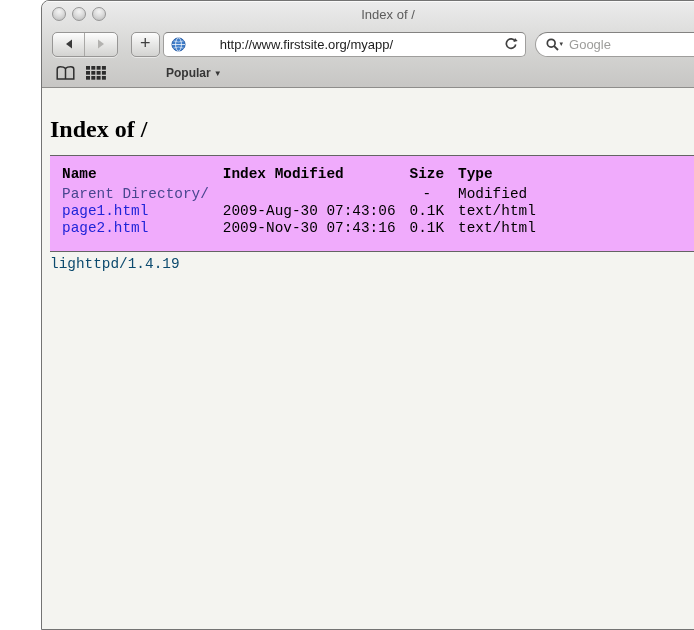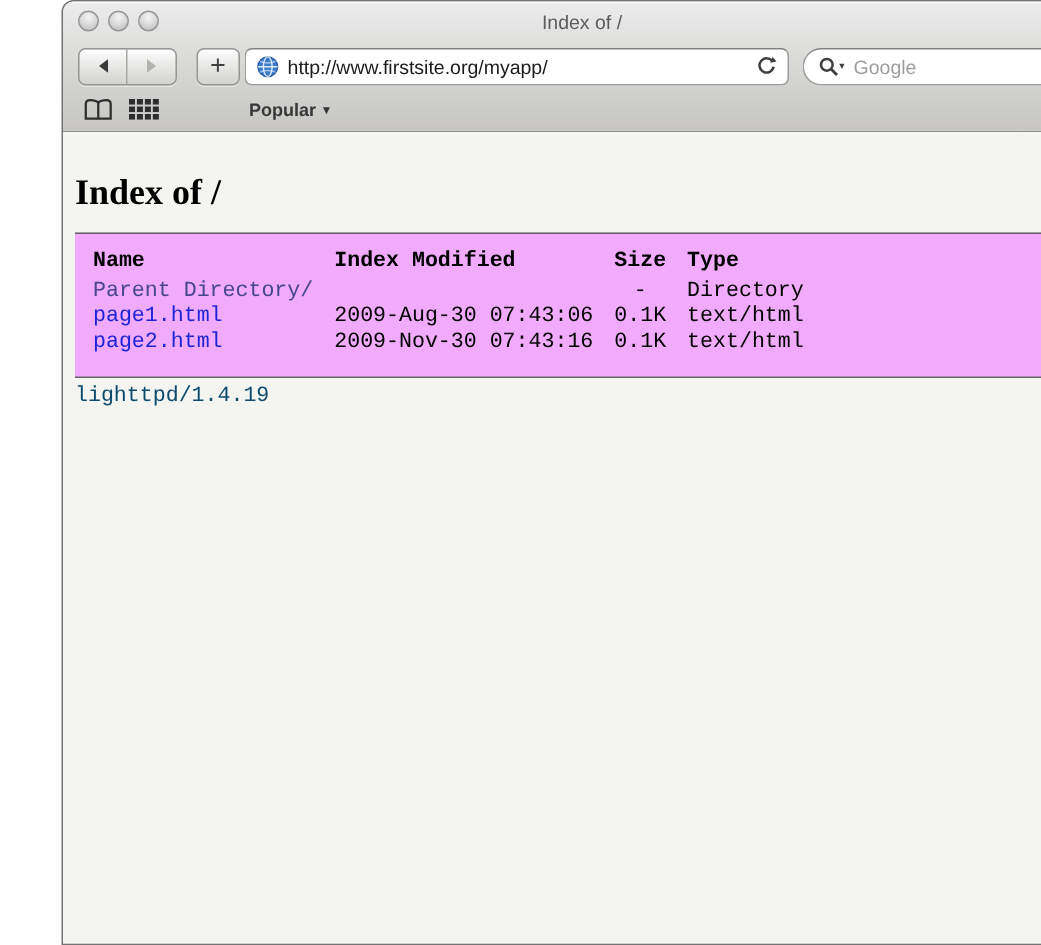--- a/index.html
+++ b/index.html
@@ -46,21 +46,21 @@
     width:29px; height:25px; margin-left:13px;
     border:1px solid #979695; border-radius:5px;
     background:linear-gradient(180deg,#fdfdfd,#e9e9e8 45%,#d3d3d1);
     box-shadow:0 1px 0 rgba(255,255,255,.5);
     display:flex; align-items:center; justify-content:center;
     font-size:18px; line-height:1; color:#3f3f3f; padding:0 0 2px 0;
   }
   .url-field {
     display:flex; align-items:center; width:364px; height:25px; margin-left:3px;
     background:#fff; border:1px solid #9f9e9c; border-top-color:#838281;
-    border-radius:5px; padding:0 7px;
+    border-radius:5px; padding:0 7px;gap:28px;
   }
   .url-text { flex:1; margin-left:6px; font-size:13px; color:#1c1c1c; white-space:nowrap; overflow:hidden; }
   .search-field {
     display:flex; align-items:center; width:187px; height:25px; margin-left:9px;
     background:#fff; border:1px solid #9f9e9c; border-top-color:#838281;
     border-radius:13px; padding:0 10px;
   }
   .search-caret { font-size:7px; color:#3f3f3f; margin-left:1px; }
   .search-placeholder { margin-left:6px; font-size:13px; color:#9d9d9b; }
   .bookmarksbar { display:flex; align-items:center; height:28px; padding:0 13px; }
@@ -200,21 +200,21 @@
             <th>Index Modified</th>
             <th class="s">Size</th>
             <th>Type</th>
           </tr>
         </thead>
         <tbody>
           <tr>
             <td><a href="#" class="visited">Parent Directory/</a></td>
             <td></td>
             <td class="s">-</td>
-            <td>Directory</td>
+            <td>Modified</td>
           </tr>
           <tr>
             <td><a href="#" class="lnk">page1.html</a></td>
             <td>2009-Aug-30 07:43:06</td>
             <td class="s">0.1K</td>
             <td>text/html</td>
           </tr>
           <tr>
             <td><a href="#" class="lnk">page2.html</a></td>
             <td>2009-Nov-30 07:43:16</td>

